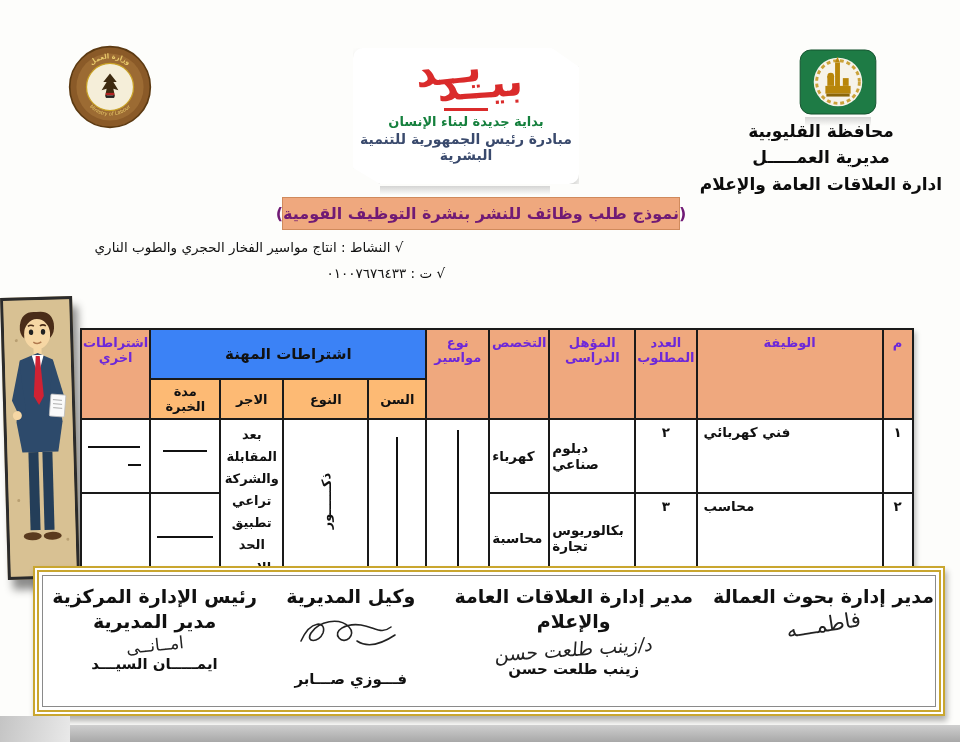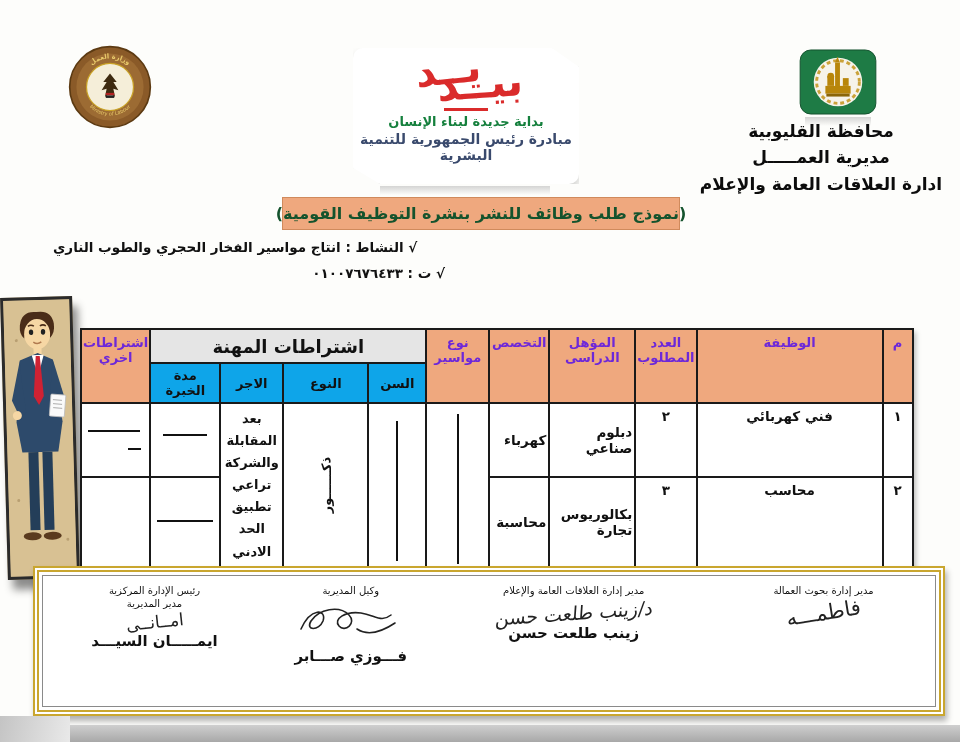--- a/index.html
+++ b/index.html
@@ -19,60 +19,60 @@
   .tagline{color:#15803d;font-weight:bold;font-size:13px;direction:rtl;}
   .subtitle{color:#3a4a6d;font-weight:bold;font-size:14px;direction:rtl;margin-top:2px;}
   .gov-logo{position:absolute;left:799px;top:49px;width:78px;height:66px;}
   .refl{position:absolute;height:9px;background:linear-gradient(#c3c3c3,rgba(255,255,255,0));opacity:.7;}
   .org{position:absolute;right:14px;top:118px;width:250px;text-align:center;direction:rtl;
     font-weight:bold;font-size:17px;line-height:1.55;color:#0c0c0c;}
 
   
   .title-bar{position:absolute;left:282px;top:197px;width:396px;height:31px;background:#efa87e;
     border:1px solid #d08a5c;display:flex;align-items:center;justify-content:center;}
-  .title-bar span{font-weight:bold;font-size:16px;color:#14532d;direction:rtl;white-space:nowrap;}
+  .title-bar span{font-weight:bold;font-size:16px;color:#701a75;direction:rtl;white-space:nowrap;}
   .info-right{position:absolute;right:8px;top:234px;width:470px;direction:rtl;text-align:right;
     font-weight:bold;font-size:13.5px;line-height:1.95;}
-  .info-left{position:absolute;right:515px;top:234px;width:392px;direction:rtl;text-align:left;
-    font-weight:bold;font-size:13.5px;line-height:1.95;}
+  .info-left{position:absolute;right:515px;top:234px;width:392px;direction:rtl;text-align:center;
+    font-weight:normal;font-size:13.5px;line-height:1.95;}
   .sector-row{display:flex;justify-content:space-between;direction:rtl;}
 
   
   .banner{position:absolute;left:4px;top:297px;width:72px;height:282px;background:#d8c193;
     border:3px solid #2b2b2b;transform:rotate(-1.6deg);box-sizing:border-box;
     box-shadow:5px 10px 9px rgba(0,0,0,.45);}
 
   
   table.jobs{position:absolute;left:80px;top:328px;border-collapse:collapse;table-layout:fixed;
     background:#fff;box-shadow:2px 4px 5px rgba(0,0,0,.25);}
   table.jobs th,table.jobs td{border:2px solid #1a1a1a;font-family:"DejaVu Sans",sans-serif;}
   th.peach{background:#efa87e;font-weight:bold;font-size:13px;color:#6d28d9;vertical-align:top;padding-top:5px;}
-  th.group{background:#e5e5e5;font-weight:bold;font-size:18px;height:26px;vertical-align:middle;padding:3px;}
-  th.sub{background:#0ea5e9;font-weight:bold;font-size:13px;height:36px;vertical-align:middle;}
+  th.group{background:#3b82f6;font-weight:bold;font-size:15px;height:26px;vertical-align:middle;padding:11px;}
+  th.sub{background:#fdba74;font-weight:bold;font-size:13px;height:36px;vertical-align:middle;}
   td{background:#fff;font-weight:bold;font-size:13.5px;}
   td.cell-num{vertical-align:top;text-align:center;padding-top:4px;}
-  td.cell-job{vertical-align:top;text-align:center;padding:4px 6px;}
+  td.cell-job{vertical-align:top;text-align:left;padding:4px 6px;}
   td.cell-count{vertical-align:top;text-align:center;padding-top:4px;}
-  td.cell-mid{vertical-align:middle;text-align:right;padding:2px;}
+  td.cell-mid{vertical-align:middle;text-align:left;padding:2px;}
   td.cell-mark{position:relative;padding:0;}
   tr.r1{height:74px;} tr.r2{height:90px;}
   .vline{width:2px;background:#111;margin:0 auto;}
   .vtext{position:absolute;left:50%;top:50%;transform:translate(-50%,-50%) rotate(-90deg);
     white-space:nowrap;font-size:13px;font-weight:bold;letter-spacing:1px;}
   .wage-cell{vertical-align:middle;text-align:center;padding:4px 2px;font-size:13px;line-height:1.7;}
   .dash{position:absolute;height:2px;background:#111;}
 
   
   .sign-outer{position:absolute;left:33px;top:566px;width:912px;height:150px;border:2px solid #c9a62f;
     box-sizing:border-box;box-shadow:2px 5px 6px rgba(0,0,0,.3);background:#fff;}
   .sign-mid{position:absolute;inset:2px;border:2px solid #c9a62f;}
   .sign-inner{position:absolute;inset:3px;border:1px solid #8a8a8a;}
   .sign-content{display:flex;direction:rtl;height:100%;padding-top:8px;box-sizing:border-box;}
   .sig-block{text-align:center;}
-  .sig-title{font-weight:normal;font-size:10px;direction:rtl;line-height:1.3;}
+  .sig-title{font-weight:bold;font-size:19px;direction:rtl;line-height:1.3;}
   .sig-script{display:inline-block;font-size:21px;direction:rtl;color:#222;}
   .sig-name{font-weight:bold;font-size:15px;direction:rtl;}
   .b-research{width:25%;} .b-pr{width:31%;} .b-deputy{width:19%;} .b-head{width:25%;}
 
   .photo-edge{position:absolute;left:0;right:0;bottom:0;height:17px;
     background:linear-gradient(#cfcfcf,#a8a8a8);}
   .photo-edge-l{position:absolute;left:0;bottom:0;width:70px;height:26px;
     background:linear-gradient(100deg,#c4c4c4,#e9e9e9);}
 </style>
 </head>
@@ -262,21 +262,21 @@
             <div class="sig-title">مدير إدارة العلاقات العامة والإعلام</div>
             <div class="sig-script" style="font-size:19px;transform:rotate(-4deg) skewX(-8deg);margin-top:5px;">د/زينب طلعت حسن</div>
             <div class="sig-name" style="margin-top:0;">زينب طلعت حسن</div>
           </div>
 
           <div class="sig-block b-deputy">
             <div class="sig-title">وكيل المديرية</div>
             <svg width="120" height="44" viewBox="0 0 120 44" style="margin-top:2px;">
               <path d="M10,30 C20,8 36,10 32,22 C28,32 14,32 20,22 C28,10 48,6 58,16 C66,24 54,34 48,27 C42,20 54,12 70,14 C84,16 90,24 100,16 M66,30 C78,38 92,32 104,24" fill="none" stroke="#222" stroke-width="1.6" stroke-linecap="round"></path>
             </svg>
-            <div class="sig-name" style="margin-top:0;">فـــوزي صـــابر</div>
+            <div class="sig-name" style="margin-top:11px;">فـــوزي صـــابر</div>
           </div>
 
           <div class="sig-block b-head">
             <div class="sig-title">رئيس الإدارة المركزية</div>
             <div class="sig-title">مدير المديرية</div>
             <div class="sig-script" style="font-size:17px;transform:rotate(-6deg);margin-top:2px;margin-bottom:-10px;">امــانــى</div>
             <div class="sig-name">ايمـــــان السيـــد</div>
           </div>
 
         </div>

